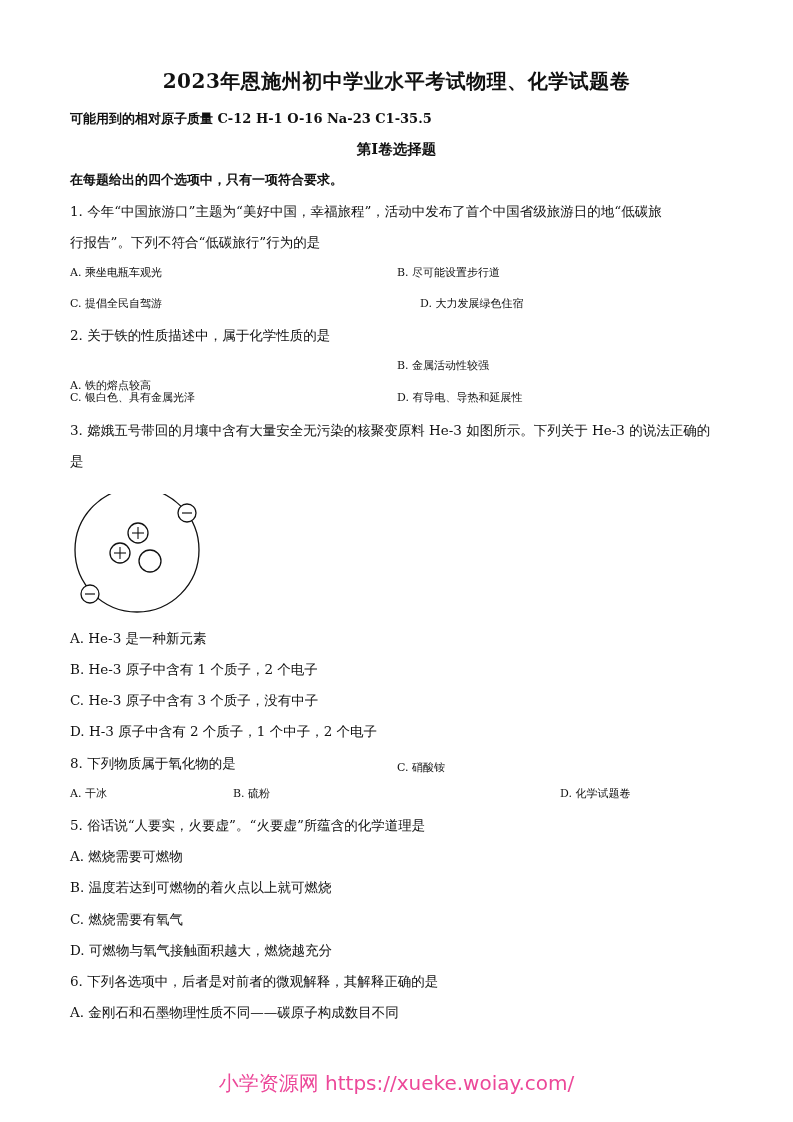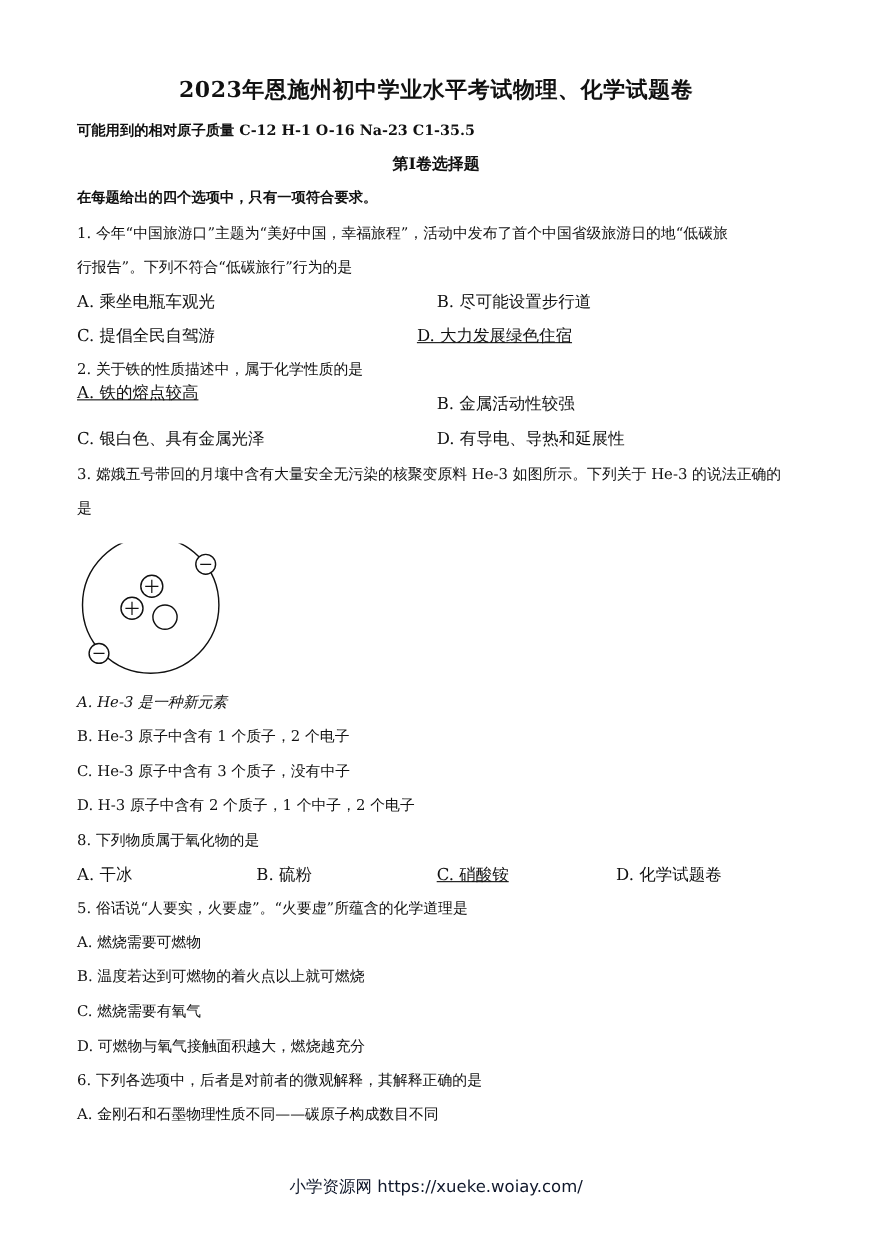--- a/index.html
+++ b/index.html
@@ -4,50 +4,50 @@
 <style>
   html, body { margin: 0; padding: 0; background: #ffffff; }
   body { width: 793px; height: 1122px; position: relative; overflow: hidden;
          font-family: "DejaVu Serif", "Liberation Serif", serif; color: #111; }
   .page { position: absolute; left: 0; top: 0; width: 793px; height: 1122px; }
   .title { position: absolute; left: 0; width: 793px; top: 68px; text-align: center;
            font-size: 20px; font-weight: bold; letter-spacing: 0.5px; }
   .bold-line { position: absolute; left: 70px; font-size: 13px; font-weight: bold; }
   .center-bold { position: absolute; left: 0; width: 793px; text-align: center; font-size: 14.5px; font-weight: bold; }
   .line { position: absolute; left: 70px; font-size: 13.5px; white-space: nowrap; }
-  .opt { position: absolute; font-size: 15px; white-space: nowrap; }
+  .opt { position: absolute; font-size: 11px; white-space: nowrap; }
   .atom { position: absolute; left: 68px; top: 494px; }
   .footer { position: absolute; left: 0; width: 793px; top: 1070px; text-align: center;
-            font-family: "DejaVu Sans", "Liberation Sans", sans-serif; font-size: 15px; color: #0f172a; }
+            font-family: "DejaVu Sans", "Liberation Sans", sans-serif; font-size: 20px; color: #ec4899; }
 </style>
 </head>
 <body>
 
 <div class="page">
 
   <div class="title">2023年恩施州初中学业水平考试物理、化学试题卷</div>
 
   <div class="bold-line" style="top:110px;">可能用到的相对原子质量 C-12    H-1    O-16    Na-23    C1-35.5</div>
 
   <div class="center-bold" style="top:140px;">第I卷选择题</div>
 
   <div class="bold-line" style="top:171px;">在每题给出的四个选项中，只有一项符合要求。</div>
 
   <div>
     <div class="line" style="top:203px;">1. 今年“中国旅游口”主题为“美好中国，幸福旅程”，活动中发布了首个中国省级旅游日的地“低碳旅</div>
     <div class="line" style="top:234px;">行报告”。下列不符合“低碳旅行”行为的是</div>
     <div class="opt" style="left:70px; top:265px;">A.  乘坐电瓶车观光</div>
     <div class="opt" style="left:397px; top:265px;">B.  尽可能设置步行道</div>
     <div class="opt" style="left:70px; top:296px;">C.  提倡全民自驾游</div>
-    <div class="opt" style="left:379px; top:296px;text-decoration:underline;">D.  大力发展绿色住宿</div>
+    <div class="opt" style="left:420px; top:296px;">D.  大力发展绿色住宿</div>
   </div>
 
   <div>
     <div class="line" style="top:327px;">2. 关于铁的性质描述中，属于化学性质的是</div>
-    <div class="opt" style="left:70px; top:348px;text-decoration:underline;">A.  铁的熔点较高</div>
+    <div class="opt" style="left:70px; top:378px;">A.  铁的熔点较高</div>
     <div class="opt" style="left:397px; top:358px;text-align:center;">B.  金属活动性较强</div>
     <div class="opt" style="left:70px; top:390px;">C.  银白色、具有金属光泽</div>
     <div class="opt" style="left:397px; top:390px;">D.  有导电、导热和延展性</div>
   </div>
 
   <div>
     <div class="line" style="top:422px;">3. 嫦娥五号带回的月壤中含有大量安全无污染的核聚变原料 He-3 如图所示。下列关于 He-3 的说法正确的</div>
     <div class="line" style="top:453px;">是</div>
 
     <div class="atom">
@@ -75,31 +75,31 @@
           <line x1="46" y1="59" x2="58" y2="59" stroke="#111" stroke-width="1.1"></line>
           <line x1="52" y1="53" x2="52" y2="65" stroke="#111" stroke-width="1.1"></line>
         </g>
 
         <g>
           <circle cx="82" cy="67" r="11" fill="#fff" stroke="#111" stroke-width="1.3"></circle>
         </g>
       </svg>
     </div>
 
-    <div class="line" style="top:630px;font-style:italic;">A. He-3  是一种新元素</div>
+    <div class="line" style="top:630px;">A. He-3  是一种新元素</div>
     <div class="line" style="top:661px;">B. He-3 原子中含有 1 个质子，2 个电子</div>
     <div class="line" style="top:692px;">C. He-3  原子中含有 3 个质子，没有中子</div>
     <div class="line" style="top:723px;">D. H-3 原子中含有 2 个质子，1 个中子，2 个电子</div>
   </div>
 
   <div>
     <div class="line" style="top:755px;">8. 下列物质属于氧化物的是</div>
     <div class="opt" style="left:70px; top:786px;">A.  干冰</div>
     <div class="opt" style="left:233px; top:786px;">B.  硫粉</div>
-    <div class="opt" style="left:397px; top:786px;text-decoration:underline;">C.  硝酸铵</div>
+    <div class="opt" style="left:397px; top:760px;">C.  硝酸铵</div>
     <div class="opt" style="left:560px; top:786px;">D.  化学试题卷</div>
   </div>
 
   <div>
     <div class="line" style="top:817px;">5. 俗话说“人要实，火要虚”。“火要虚”所蕴含的化学道理是</div>
     <div class="line" style="top:848px;">A.  燃烧需要可燃物</div>
     <div class="line" style="top:879px;">B.  温度若达到可燃物的着火点以上就可燃烧</div>
     <div class="line" style="top:911px;">C.  燃烧需要有氧气</div>
     <div class="line" style="top:942px;">D.  可燃物与氧气接触面积越大，燃烧越充分</div>
   </div>

